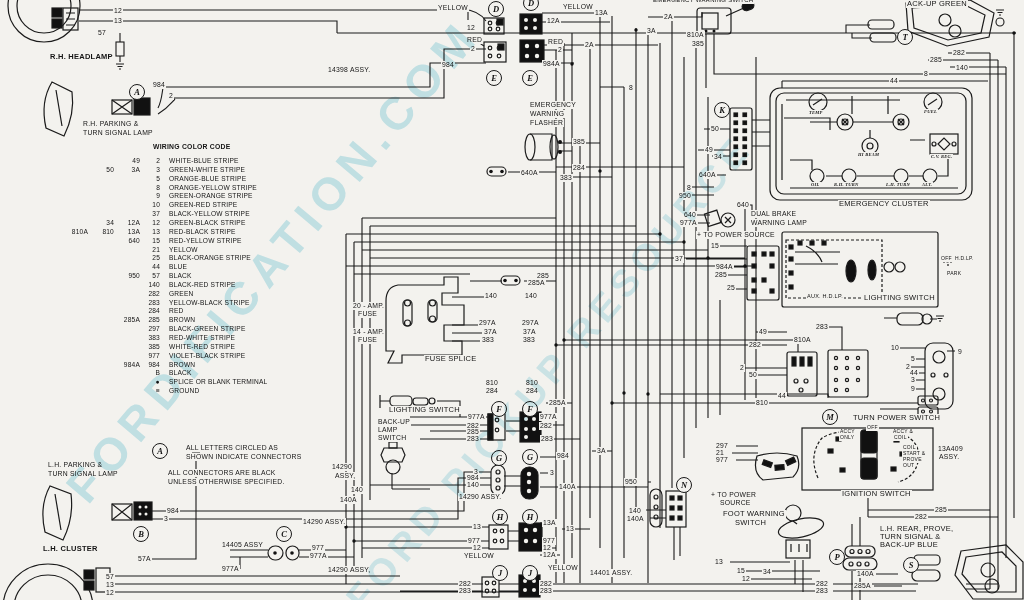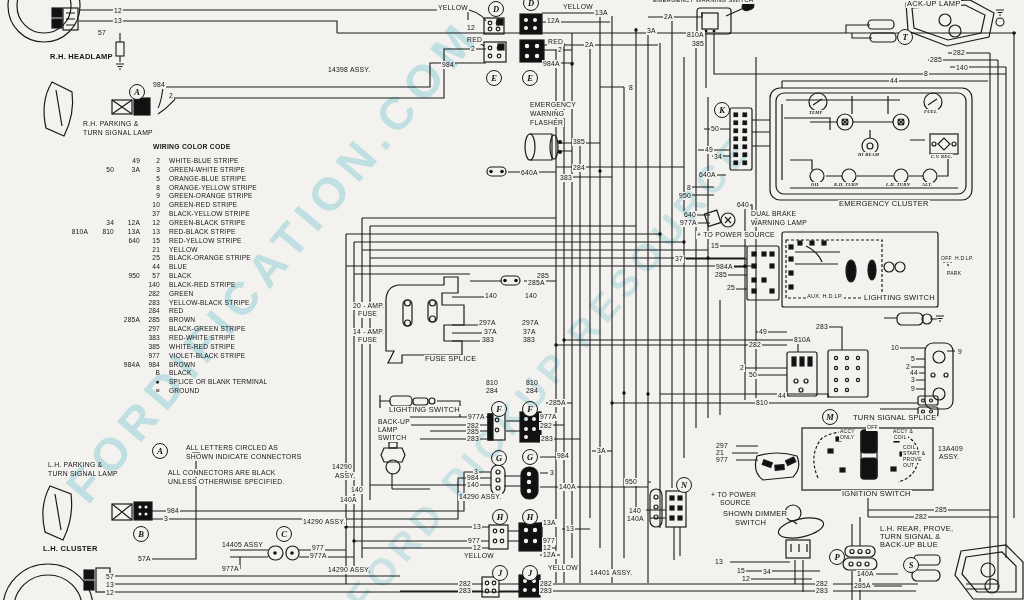--- a/index.html
+++ b/index.html
@@ -469,21 +469,21 @@
     <div class="lbl" style="left: 691px; top: 40px;">385</div>
     <div class="lbl" style="left: 628px; top: 84px;">8</div>
     <div class="lbl" style="left: 652px; top: -3px; font-size: 6px;">EMERGENCY WARNING SWITCH</div>
     <div class="lbl" style="left: 529px; top: 101px;">EMERGENCY</div>
     <div class="lbl" style="left: 529px; top: 110px;">WARNING</div>
     <div class="lbl" style="left: 529px; top: 119px;">FLASHER</div>
     <div class="lbl" style="left: 572px; top: 138px;">385</div>
     <div class="lbl" style="left: 572px; top: 164px;">284</div>
     <div class="lbl" style="left: 520px; top: 169px;">640A</div>
     <div class="lbl" style="left: 559px; top: 174px;">383</div>
-    <div class="lbl" style="left: 906px; top: 0px; font-size: 7.5px;">ACK-UP LAMP</div>
+    <div class="lbl" style="left: 906px; top: 0px; font-size: 7.5px;">ACK-UP GREEN</div>
     <div class="lbl" style="left: 952px; top: 49px;">282</div>
     <div class="lbl" style="left: 929px; top: 56px;">285</div>
     <div class="lbl" style="left: 955px; top: 64px;">140</div>
     <div class="lbl" style="left: 923px; top: 70px;">8</div>
     <div class="lbl" style="left: 889px; top: 77px;">44</div>
     <div class="lbl" style="left: 185px; top: 444px;">ALL LETTERS CIRCLED AS</div>
     <div class="lbl" style="left: 185px; top: 453px;">SHOWN INDICATE CONNECTORS</div>
     <div class="lbl" style="left: 167px; top: 469px;">ALL CONNECTORS ARE BLACK</div>
     <div class="lbl" style="left: 167px; top: 478px;">UNLESS OTHERWISE SPECIFIED.</div>
     <div class="lbl" style="left: 710px; top: 125px;">50</div>
@@ -601,39 +601,39 @@
     <div class="lbl" style="left: 626px; top: 515px;">140A</div>
     <div class="lbl" style="left: 542px; top: 519px;">13A</div>
     <div class="lbl" style="left: 565px; top: 525px;">13</div>
     <div class="lbl" style="left: 542px; top: 537px;">977</div>
     <div class="lbl" style="left: 542px; top: 544px;">12</div>
     <div class="lbl" style="left: 542px; top: 551px;">12A</div>
     <div class="lbl" style="left: 547px; top: 564px;">YELLOW</div>
     <div class="lbl" style="left: 589px; top: 569px;">14401 ASSY.</div>
     <div class="lbl" style="left: 539px; top: 580px;">282</div>
     <div class="lbl" style="left: 539px; top: 587px;">283</div>
-    <div class="lbl" style="left: 852px; top: 414px; font-size: 7.5px;">TURN SIGNAL SPLICE</div>
+    <div class="lbl" style="left: 852px; top: 414px; font-size: 7.5px;">TURN POWER SWITCH</div>
     <div class="lbl" style="left: 839px; top: 429px; font-size: 5px;">ACCY</div>
     <div class="lbl" style="left: 839px; top: 435px; font-size: 5px;">ONLY</div>
     <div class="lbl" style="left: 866px; top: 425px; font-size: 5px;">OFF</div>
     <div class="lbl" style="left: 892px; top: 429px; font-size: 5px;">ACCY &amp;</div>
     <div class="lbl" style="left: 893px; top: 435px; font-size: 5px;">COIL</div>
     <div class="lbl" style="left: 902px; top: 445px; font-size: 5px;">COIL</div>
     <div class="lbl" style="left: 902px; top: 451px; font-size: 5px;">START &amp;</div>
     <div class="lbl" style="left: 902px; top: 457px; font-size: 5px;">PROVE</div>
     <div class="lbl" style="left: 902px; top: 463px; font-size: 5px;">OUT</div>
     <div class="lbl" style="left: 937px; top: 445px;">13A409</div>
     <div class="lbl" style="left: 938px; top: 453px;">ASSY.</div>
     <div class="lbl" style="left: 841px; top: 490px; font-size: 7.5px;">IGNITION SWITCH</div>
     <div class="lbl" style="left: 715px; top: 442px;">297</div>
     <div class="lbl" style="left: 715px; top: 449px;">21</div>
     <div class="lbl" style="left: 715px; top: 456px;">977</div>
     <div class="lbl" style="left: 710px; top: 491px;">+ TO POWER</div>
     <div class="lbl" style="left: 719px; top: 499px;">SOURCE</div>
-    <div class="lbl" style="left: 722px; top: 510px; font-size: 7.5px;">SHOWN DIMMER</div>
+    <div class="lbl" style="left: 722px; top: 510px; font-size: 7.5px;">FOOT WARNING</div>
     <div class="lbl" style="left: 734px; top: 519px; font-size: 7.5px;">SWITCH</div>
     <div class="lbl" style="left: 934px; top: 506px;">285</div>
     <div class="lbl" style="left: 914px; top: 513px;">282</div>
     <div class="lbl" style="left: 879px; top: 525px; font-size: 7.5px;">L.H. REAR, PROVE,</div>
     <div class="lbl" style="left: 879px; top: 533px; font-size: 7.5px;">TURN SIGNAL &amp;</div>
     <div class="lbl" style="left: 879px; top: 541px; font-size: 7.5px;">BACK-UP BLUE</div>
     <div class="lbl" style="left: 714px; top: 558px;">13</div>
     <div class="lbl" style="left: 736px; top: 567px;">15</div>
     <div class="lbl" style="left: 762px; top: 568px;">34</div>
     <div class="lbl" style="left: 741px; top: 575px;">12</div>

